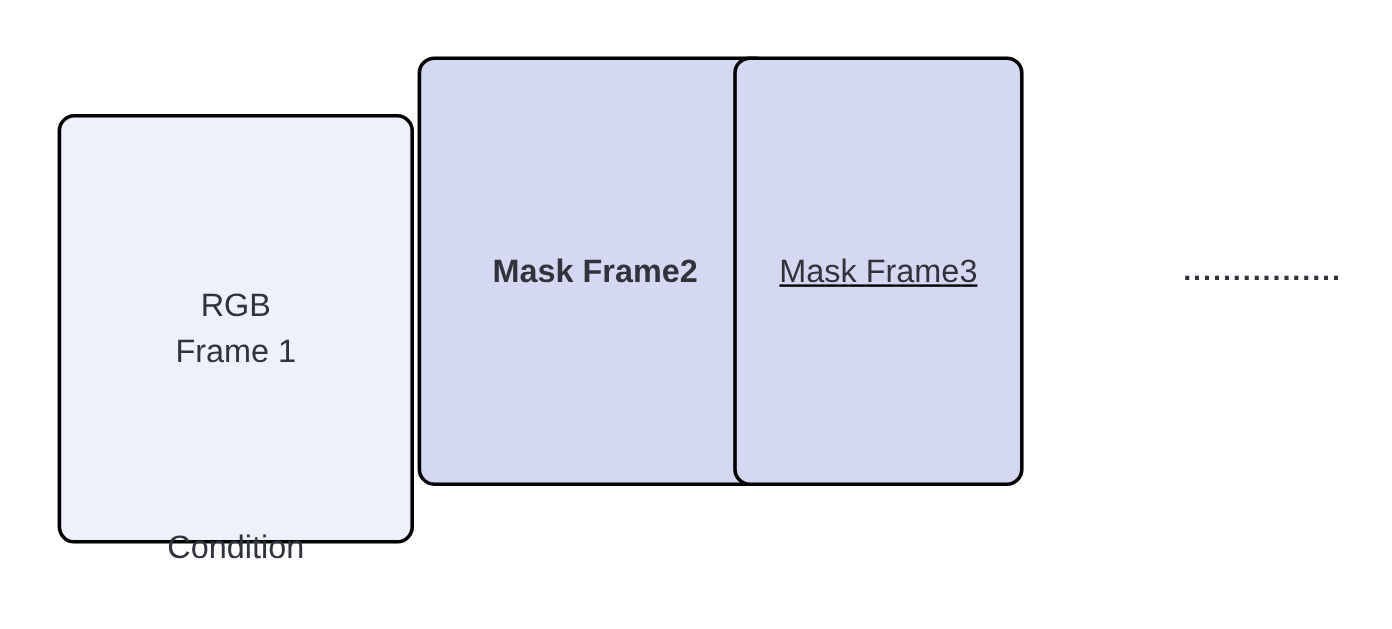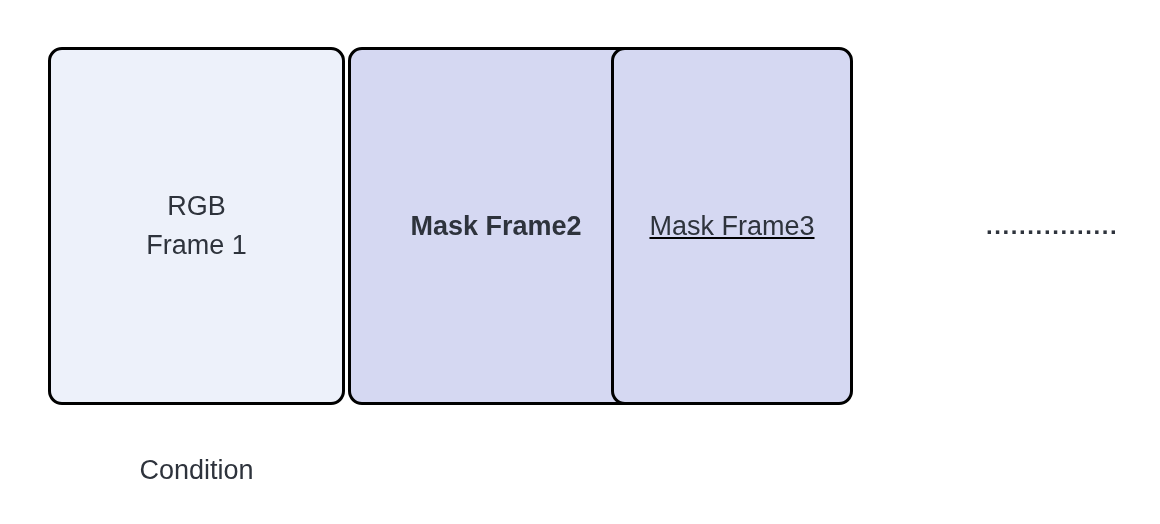--- a/index.html
+++ b/index.html
@@ -20,38 +20,38 @@
     top: 47px;
     height: 358px;
     box-sizing: border-box;
     border: 3px solid var(--box-border, #000000);
     border-radius: 14px;
     display: flex;
     align-items: center;
     justify-content: center;
     text-align: center;
   }
-  .box-0 { left: 48px;  width: 297px; background: var(--condition-fill, #edf1fa); }
+  .box-0 { left: 48px;  width: 297px; background: var(--condition-fill, #edf1fa); margin-top: 48px; }
   .box-1 { left: 348px; width: 296px; background: var(--mask-fill, #d5d8f2); font-weight: bold; }
   .box-2 { left: 611px; width: 242px; background: var(--mask-fill, #d5d8f2); text-decoration: underline; }
   .frame-label {
     font-size: 27px;
     line-height: 39px;
     color: var(--text, #2e333c);
     white-space: pre-line;
   }
   .caption {
     position: absolute;
     top: 437px;
     font-size: 27px;
     line-height: 38px;
     color: var(--text, #2e333c);
     text-align: center;
   }
-  .caption-0 { left: 48px;  width: 297px; margin-top: 14px; }
+  .caption-0 { left: 48px;  width: 297px; }
   .caption-1 { left: 348px; width: 296px; }
   .dots {
     position: absolute;
     left: 986px;
     top: 212px;
     font-size: 24px;
     font-weight: 700;
     letter-spacing: 1.6px;
     color: var(--text, #2e333c);
     white-space: nowrap;

